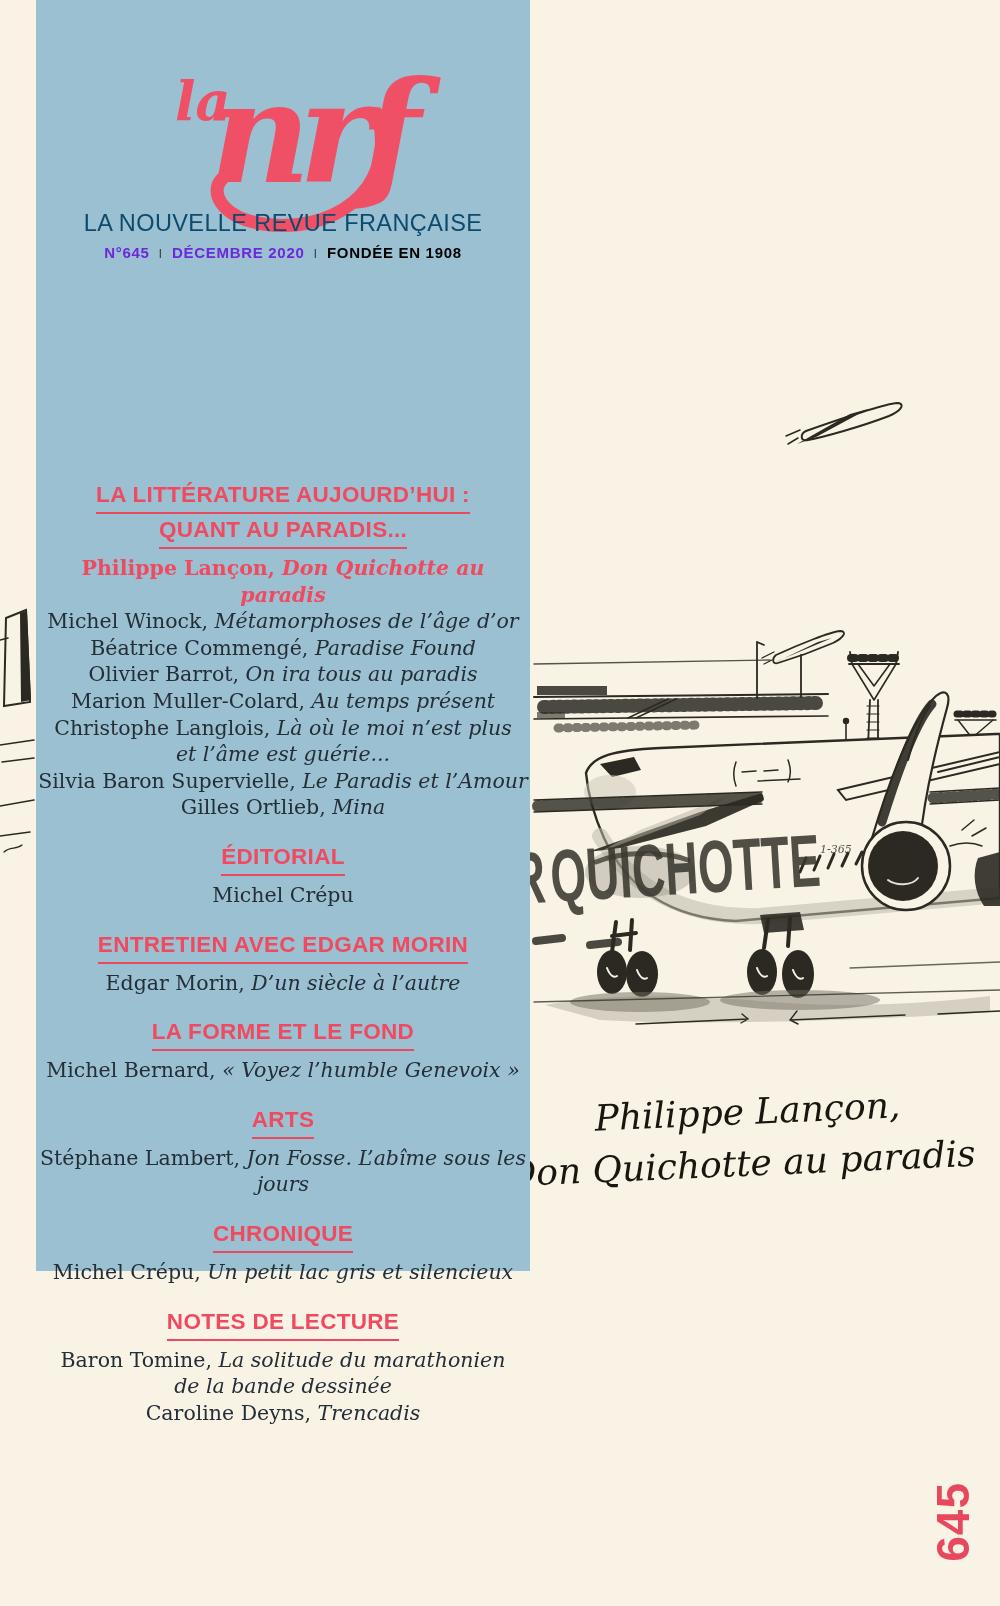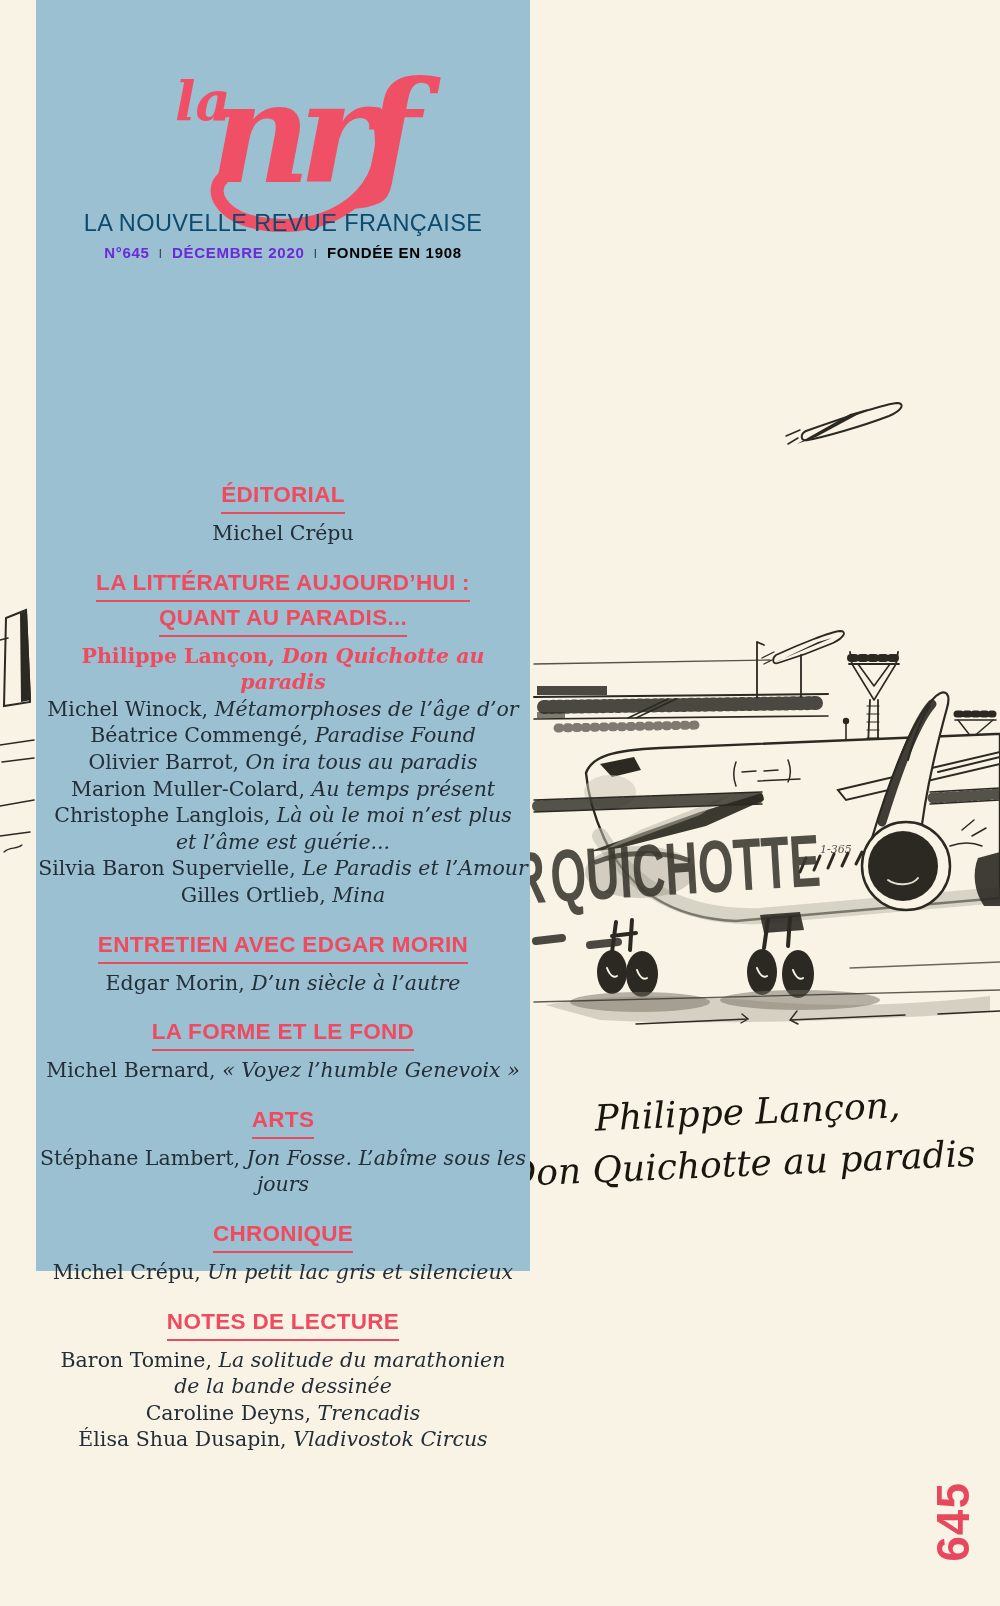--- a/index.html
+++ b/index.html
@@ -174,40 +174,40 @@
         <span class="sep">I</span>
         <span class="dk">DÉCEMBRE 2020</span>
         <span class="sep">I</span>
         <span class="gy">FONDÉE EN 1908</span>
       </div>
     </div>
 
     <div class="toc">
 
       <div class="sec">
-        <h2 class="sec-h"><span class="hl">ÉDITORIAL</span></h2>
-        <p class="item"><span class="au">Michel Crépu</span></p>
-      </div>
-
-      <div class="sec">
         <h2 class="sec-h">
           <span class="hl-row"><span class="hl">LA LITTÉRATURE AUJOURD’HUI :</span></span>
           <span class="hl-row"><span class="hl">QUANT AU PARADIS...</span></span>
         </h2>
         <p class="item red"><span class="au">Philippe Lançon,</span> <span class="ti">Don Quichotte au paradis</span></p>
         <p class="item"><span class="au">Michel Winock,</span> <span class="ti">Métamorphoses de l’âge d’or</span></p>
         <p class="item"><span class="au">Béatrice Commengé,</span> <span class="ti">Paradise Found</span></p>
         <p class="item"><span class="au">Olivier Barrot,</span> <span class="ti">On ira tous au paradis</span></p>
         <p class="item"><span class="au">Marion Muller-Colard,</span> <span class="ti">Au temps présent</span></p>
         <p class="item"><span class="au">Christophe Langlois,</span> <span class="ti">Là où le moi n’est plus</span><span class="ti t2">et l’âme est guérie...</span></p>
         <p class="item"><span class="au">Silvia Baron Supervielle,</span> <span class="ti">Le Paradis et l’Amour</span></p>
         <p class="item"><span class="au">Gilles Ortlieb,</span> <span class="ti">Mina</span></p>
       </div>
 
       <div class="sec">
+        <h2 class="sec-h"><span class="hl">ÉDITORIAL</span></h2>
+        <p class="item"><span class="au">Michel Crépu</span></p>
+      </div>
+
+      <div class="sec">
         <h2 class="sec-h"><span class="hl">ENTRETIEN AVEC EDGAR MORIN</span></h2>
         <p class="item"><span class="au">Edgar Morin,</span> <span class="ti">D’un siècle à l’autre</span></p>
       </div>
 
       <div class="sec">
         <h2 class="sec-h"><span class="hl">LA FORME ET LE FOND</span></h2>
         <p class="item"><span class="au">Michel Bernard,</span> <span class="ti">« Voyez l’humble Genevoix »</span></p>
       </div>
 
       <div class="sec">
@@ -217,21 +217,20 @@
 
       <div class="sec">
         <h2 class="sec-h"><span class="hl">CHRONIQUE</span></h2>
         <p class="item"><span class="au">Michel Crépu,</span> <span class="ti">Un petit lac gris et silencieux</span></p>
       </div>
 
       <div class="sec">
         <h2 class="sec-h"><span class="hl">NOTES DE LECTURE</span></h2>
         <p class="item"><span class="au">Baron Tomine,</span> <span class="ti">La solitude du marathonien</span><span class="ti t2">de la bande dessinée</span></p>
         <p class="item"><span class="au">Caroline Deyns,</span> <span class="ti">Trencadis</span></p>
-        <p class="item"><span class="au">Élisa Shua Dusapin,</span> <span class="ti">Vladivostok Circus</span></p>
       </div>
 
     </div>
   </div>
 
   <div class="spine">645</div>
 
 </div>
 
 </body></html>

